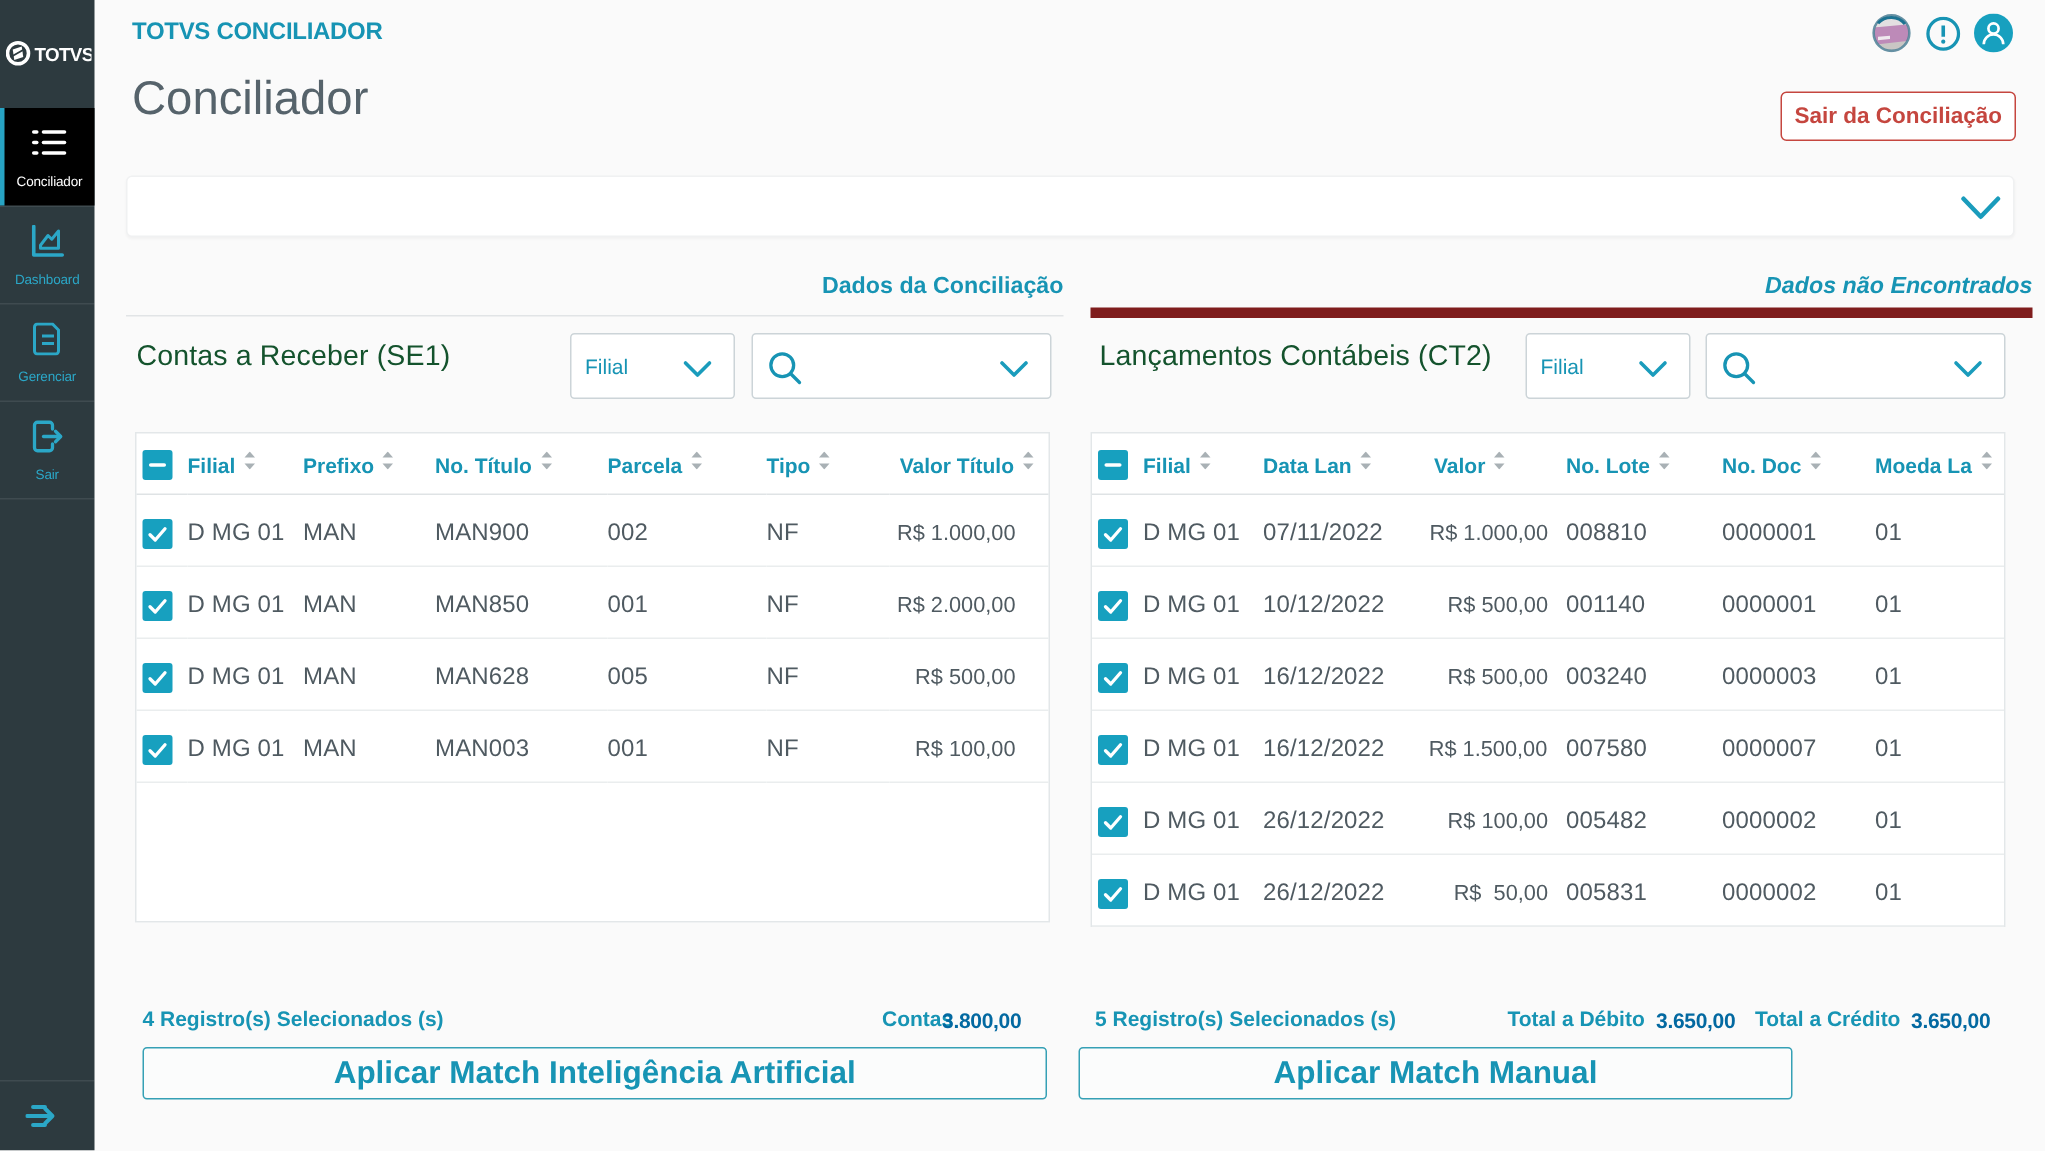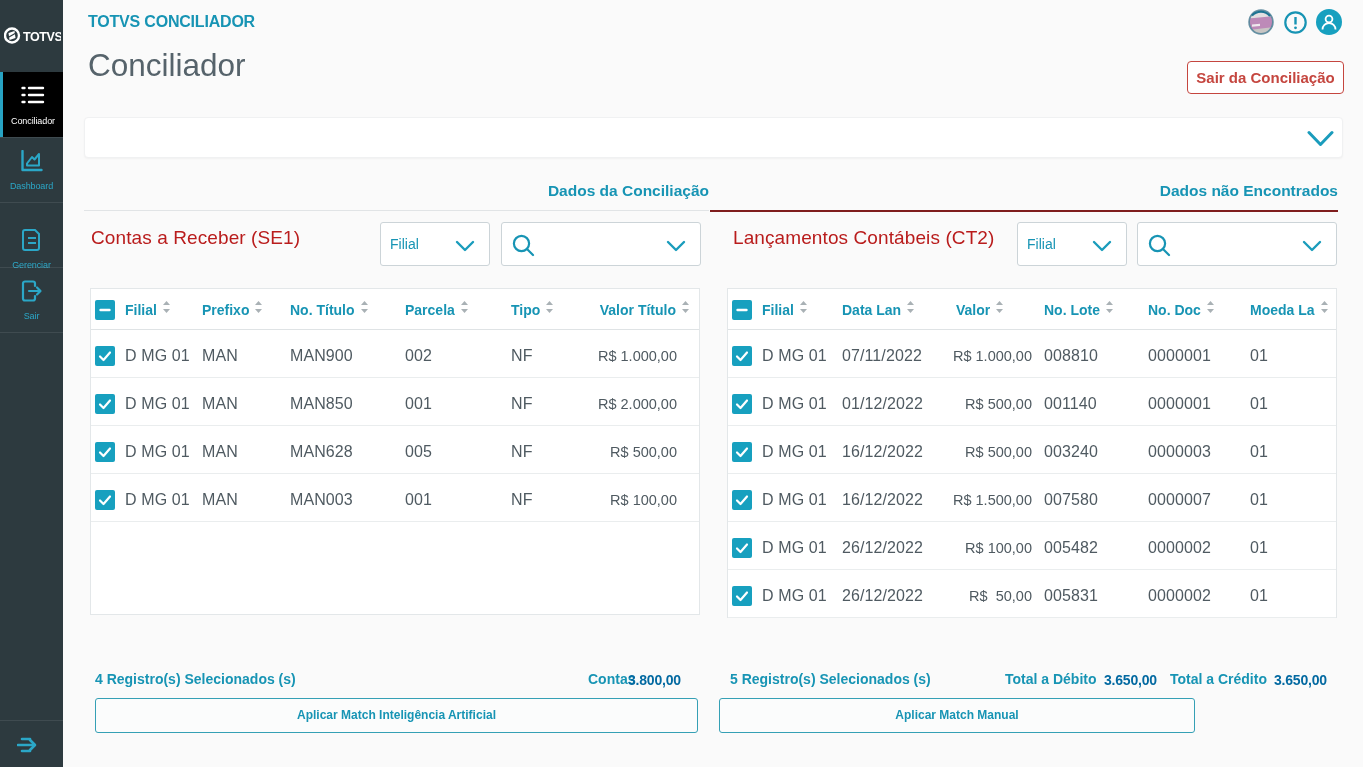--- a/index.html
+++ b/index.html
@@ -22,24 +22,24 @@
 #apptitle { position:absolute; left:88px; top:13px; font-size:16px; font-weight:bold; color:#1794b4; letter-spacing:-0.2px; }
 #pagetitle { position:absolute; left:88px; top:47px; font-size:31.5px; color:#56636b; font-weight:400; }
 #btn-sair { position:absolute; left:1187px; top:61px; width:157px; height:33px; background:#fff; border:1px solid #c5463f; border-radius:4px; color:#c5463f; font-weight:bold; font-size:15px; text-align:center; line-height:31px; }
 
 #collapsebar { position:absolute; left:84px; top:117px; width:1259px; height:41px; background:#fff; border:1px solid #f0f1f2; border-radius:4px; box-shadow:0 1px 2px rgba(0,0,0,0.04); }
 #collapsebar svg { position:absolute; right:8px; top:12px; }
 
 
 .tab { position:absolute; top:178px; padding-top:4px; text-align:right; font-size:15.5px; font-weight:bold; color:#1794b4; }
 #tab1 { left:84px; width:625px; height:33px; border-bottom:1px solid #e1e4e6; }
-#tab2 { left:710px; width:628px; height:34px; border-bottom:2px solid #7f1d1d; }
-
-
-.sectitle { position:absolute; font-size:19px; color:#b91c1c; letter-spacing:0.1px; }
+#tab2 { left:727px; width:628px; height:34px; border-bottom:7px solid #7f1d1d;font-style:italic; }
+
+
+.sectitle { position:absolute; font-size:19px; color:#14532d; letter-spacing:0.1px; }
 .selbox { position:absolute; top:222px; height:44px; background:#fff; border:1px solid #ccd4d8; border-radius:3px; }
 .selbox .ph { position:absolute; left:9px; top:13px; font-size:14px; color:#1794b4; }
 .selbox svg.chev { position:absolute; right:14px; top:17px; }
 .selbox svg.mag { position:absolute; left:9px; top:10px; }
 
 
 .tbl { position:absolute; top:288px; background:#fff; border:1px solid #e3e7e9; }
 table { border-collapse:collapse; table-layout:fixed; width:608px; }
 th { height:40px; padding-top:2px; font-size:14px; font-weight:bold; color:#1794b4; text-align:left; vertical-align:middle; border-bottom:1px solid #dfe3e5; white-space:nowrap; }
 td { height:48px; padding-top:5px; font-size:16px; color:#4f5a61; vertical-align:middle; border-bottom:1px solid #eaedee; white-space:nowrap; letter-spacing:0.1px; }
@@ -48,21 +48,21 @@
 .cb svg { position:absolute; left:2px; top:2px; }
 .sort { display:inline-block; margin-left:5px; vertical-align:2px; }
 .num { text-align:right; letter-spacing:0 !important; }
 .rnum { font-size:14.5px; }
 td.num { font-size:14.5px; }
 
 
 .selcount { position:absolute; top:671px; font-size:14px; font-weight:bold; color:#1794b4; }
 .totlbl { position:absolute; top:671px; font-size:14px; font-weight:bold; color:#1794b4; }
 .totval { position:absolute; top:672px; font-size:14px; font-weight:bold; color:#0369a1; letter-spacing:-0.2px; }
-.bigbtn { position:absolute; top:698px; height:35px; background:#fbfcfc; border:1px solid #35a0b5; border-radius:3px; color:#1794b4; font-weight:bold; font-size:12px; text-align:center; line-height:33px; }
+.bigbtn { position:absolute; top:698px; height:35px; background:#fbfcfc; border:1px solid #35a0b5; border-radius:3px; color:#1794b4; font-weight:bold; font-size:21px; text-align:center; line-height:33px; }
 </style>
 </head>
 <body>
 
 <div id="sidebar">
   <div id="logo">
     <svg width="57" height="19" viewBox="0 0 57 19" style="margin-left:2px;">
       <circle cx="8" cy="9.5" r="7" fill="none" stroke="#fff" stroke-width="2.4"></circle>
       <path d="M4.5 7 L10.5 5 L11.5 12 L5.5 14 Z" fill="#fff"></path>
       <line x1="4" y1="11.5" x2="12" y2="7" stroke="#2d3a3f" stroke-width="1.2"></line>
@@ -82,21 +82,21 @@
     </svg>
     <div class="lbl">Conciliador</div>
   </div>
   <div class="mi" style="top:137px;">
     <svg width="23" height="22" viewBox="0 0 23 22">
       <path d="M2 1 L2 20 L21 20" fill="none" stroke="#2ba7c7" stroke-width="2.4" stroke-linecap="round" stroke-linejoin="round"></path>
       <path d="M6.5 15.5 L6.5 13.5 L11.5 7 L14 9.5 L18.5 4 L18.5 15.5 Z" fill="none" stroke="#2ba7c7" stroke-width="2" stroke-linejoin="round"></path>
     </svg>
     <div class="lbl">Dashboard</div>
   </div>
-  <div class="mi" style="top:216px;text-align:center;">
+  <div class="mi" style="top:202px;text-align:center;">
     <svg width="20" height="22" viewBox="0 0 20 22">
       <path d="M3 1 h10 l4 4 v14 a2 2 0 0 1 -2 2 h-12 a2 2 0 0 1 -2,-2 v-16 a2 2 0 0 1 2,-2 Z" fill="none" stroke="#2ba7c7" stroke-width="2"></path>
       <line x1="6" y1="9" x2="14" y2="9" stroke="#2ba7c7" stroke-width="2"></line>
       <line x1="6" y1="14" x2="14" y2="14" stroke="#2ba7c7" stroke-width="2"></line>
     </svg>
     <div class="lbl">Gerenciar</div>
   </div>
   <div class="mi" style="top:267px;">
     <svg width="22" height="22" viewBox="0 0 22 22">
       <path d="M14 6 V3.5 a2 2 0 0 0 -2,-2 H4 a2 2 0 0 0 -2,2 v15 a2 2 0 0 0 2,2 h8 a2 2 0 0 0 2,-2 V16" fill="none" stroke="#2ba7c7" stroke-width="2.2" stroke-linecap="round"></path>
@@ -349,21 +349,21 @@
           <td class="num rnum" style="padding-right:6px;">R$ 1.000,00</td>
           <td style="padding-left:6px;">008810</td>
           <td style="padding-left:4px;">0000001</td>
           <td>01</td>
   </tr>
   <tr>
    <td style="padding-left:4px;"><span class="cb"><svg width="16" height="16" viewBox="0 0 16 16">
                 <path d="M3 8.5 L6.5 12 L13 4.5" fill="none" stroke="#fff" stroke-width="2.2" stroke-linecap="round" stroke-linejoin="round"></path>
               </svg></span></td>
    <td>D MG 01</td>
-          <td>01/12/2022</td>
+          <td>10/12/2022</td>
           <td class="num rnum" style="padding-right:6px;">R$ 500,00</td>
           <td style="padding-left:6px;">001140</td>
           <td style="padding-left:4px;">0000001</td>
           <td>01</td>
   </tr>
   <tr>
    <td style="padding-left:4px;"><span class="cb"><svg width="16" height="16" viewBox="0 0 16 16">
                 <path d="M3 8.5 L6.5 12 L13 4.5" fill="none" stroke="#fff" stroke-width="2.2" stroke-linecap="round" stroke-linejoin="round"></path>
               </svg></span></td>
    <td>D MG 01</td>
@@ -372,21 +372,21 @@
           <td style="padding-left:6px;">003240</td>
           <td style="padding-left:4px;">0000003</td>
           <td>01</td>
   </tr>
   <tr>
    <td style="padding-left:4px;"><span class="cb"><svg width="16" height="16" viewBox="0 0 16 16">
                 <path d="M3 8.5 L6.5 12 L13 4.5" fill="none" stroke="#fff" stroke-width="2.2" stroke-linecap="round" stroke-linejoin="round"></path>
               </svg></span></td>
    <td>D MG 01</td>
           <td>16/12/2022</td>
-          <td class="num rnum" style="padding-right:6px;">R$ 1.500,00</td>
+          <td class="num rnum" style="padding-right:6px;text-align:center;">R$ 1.500,00</td>
           <td style="padding-left:6px;">007580</td>
           <td style="padding-left:4px;">0000007</td>
           <td>01</td>
   </tr>
   <tr>
    <td style="padding-left:4px;"><span class="cb"><svg width="16" height="16" viewBox="0 0 16 16">
                 <path d="M3 8.5 L6.5 12 L13 4.5" fill="none" stroke="#fff" stroke-width="2.2" stroke-linecap="round" stroke-linejoin="round"></path>
               </svg></span></td>
    <td>D MG 01</td>
           <td>26/12/2022</td>

